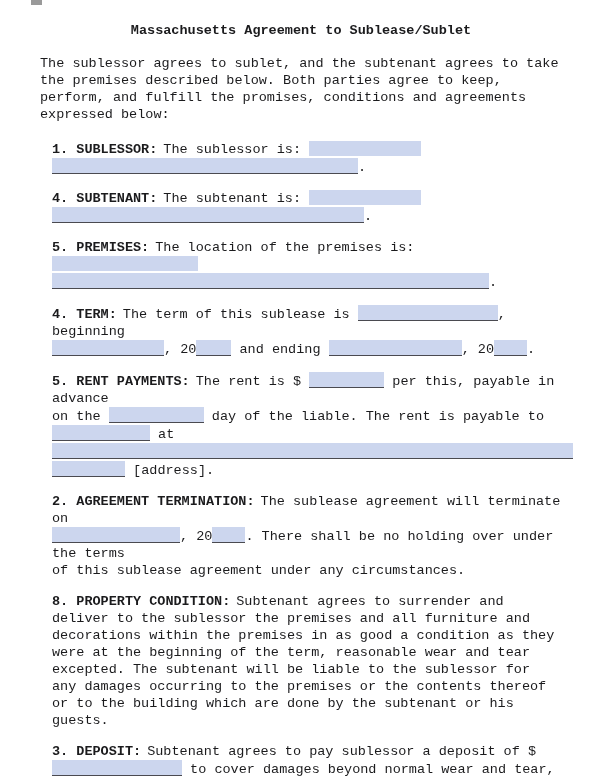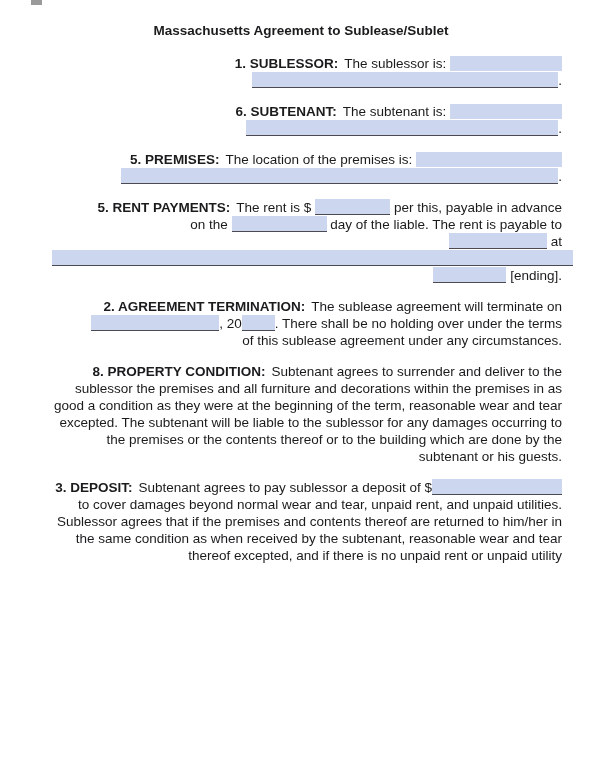--- a/index.html
+++ b/index.html
@@ -4,34 +4,34 @@
 <style>
   html, body { margin: 0; padding: 0; background: #ffffff; }
   .page {
     position: relative;
     width: 600px;
     height: 781px;
     background: #ffffff;
     overflow: hidden;
     box-sizing: border-box;
     padding: 22px 38px 0 40px;
-    font-family: Liberation Sans, sans-serif;
+    font-family: Liberation Mono, monospace;
     font-size: 13.5px;
     line-height: 17px;
     color: var(--text-color, #1b1b1d);
   }
   .title {
     font-weight: bold;
     text-align: center;
     font-size: 13.5px;
     margin: 0 0 16px 0;
   }
   .para { margin: 0 0 16px 0; }
   .preamble { margin-bottom: 18px; }
-  .clause { margin: 0 0 14px 12px; text-align: right; }
+  .clause { margin: 0 0 14px 12px; }
   .label { font-weight: bold; margin-right: 6px; }
   .hl, .blank {
     display: inline-block;
     height: 15px;
     background: var(--field-highlight, #ccd6ee);
     vertical-align: -3px;
   }
   .blank { border-bottom: 1px solid var(--field-underline, #4a4a50); }
   .artifact {
     position: absolute;
@@ -42,45 +42,51 @@
 </style>
 </head>
 <body>
 
 <div class="page">
   <div class="artifact"></div>
 
   <div class="title">Massachusetts Agreement to Sublease/Sublet</div>
 
 
+  <p class="para preamble">The sublessor agrees to sublet, and the subtenant agrees to take the premises described below. Both parties agree to keep, perform, and fulfill the promises, conditions and agreements expressed below:</p>
 
   <p class="clause"><span class="label">1. SUBLESSOR:</span><span>The sublessor is:</span>
     <span class="hl" style="width:112px"></span><br>
     <span class="blank" style="width:306px"></span><span>.</span></p>
 
-  <p class="clause"><span class="label">6. SUBTENANT:</span><span>The subtenant is:</span>
+  <p class="clause"><span class="label">4. SUBTENANT:</span><span>The subtenant is:</span>
     <span class="hl" style="width:112px"></span><br>
     <span class="blank" style="width:312px"></span><span>.</span></p>
 
   <p class="clause"><span class="label">5. PREMISES:</span><span>The location of the premises is:</span>
     <span class="hl" style="width:146px"></span><br>
     <span class="blank" style="width:437px"></span><span>.</span></p>
 
+  <p class="clause"><span class="label">4. TERM:</span><span>The term of this sublease is</span>
+    <span class="blank" style="width:140px"></span><span>, beginning</span><br>
+    <span class="blank" style="width:112px"></span><span>, 20</span><span class="blank" style="width:35px"></span>
+    <span>and ending</span>
+    <span class="blank" style="width:133px"></span><span>, 20</span><span class="blank" style="width:33px"></span><span>.</span></p>
 
   <p class="clause"><span class="label">5. RENT PAYMENTS:</span><span>The rent is $</span>
     <span class="blank" style="width:75px"></span>
     <span>per this, payable in advance</span><br>
     <span>on the</span>
     <span class="blank" style="width:95px"></span>
     <span>day of the liable. The rent is payable to</span><br>
     <span class="blank" style="width:98px"></span>
     <span>at</span><br>
     <span class="blank" style="width:521px"></span><br>
     <span class="blank" style="width:73px"></span>
-    <span>[ending].</span></p>
+    <span>[address].</span></p>
 
   <p class="clause"><span class="label">2. AGREEMENT TERMINATION:</span><span>The sublease agreement will terminate on</span><br>
     <span class="blank" style="width:128px"></span><span>, 20</span><span class="blank" style="width:33px"></span><span>. There shall be no holding over under the terms</span><br>
     <span>of this sublease agreement under any circumstances.</span></p>
 
 
   <p class="clause"><span class="label">8. PROPERTY CONDITION:</span><span>Subtenant agrees to surrender and deliver to the sublessor the premises and all furniture and decorations within the premises in as good a condition as they were at the beginning of the term, reasonable wear and tear excepted. The subtenant will be liable to the sublessor for any damages occurring to the premises or the contents thereof or to the building which are done by the subtenant or his guests.</span></p>
 
   <p class="clause"><span class="label">3. DEPOSIT:</span><span>Subtenant agrees to pay sublessor a deposit of $</span><span class="blank" style="width:130px"></span>
     <span>to cover damages beyond normal wear and tear, unpaid rent, and unpaid utilities. Sublessor agrees that if the premises and contents thereof are returned to him/her in the same condition as when received by the subtenant, reasonable wear and tear thereof excepted, and if there is no unpaid rent or unpaid utility</span></p>

